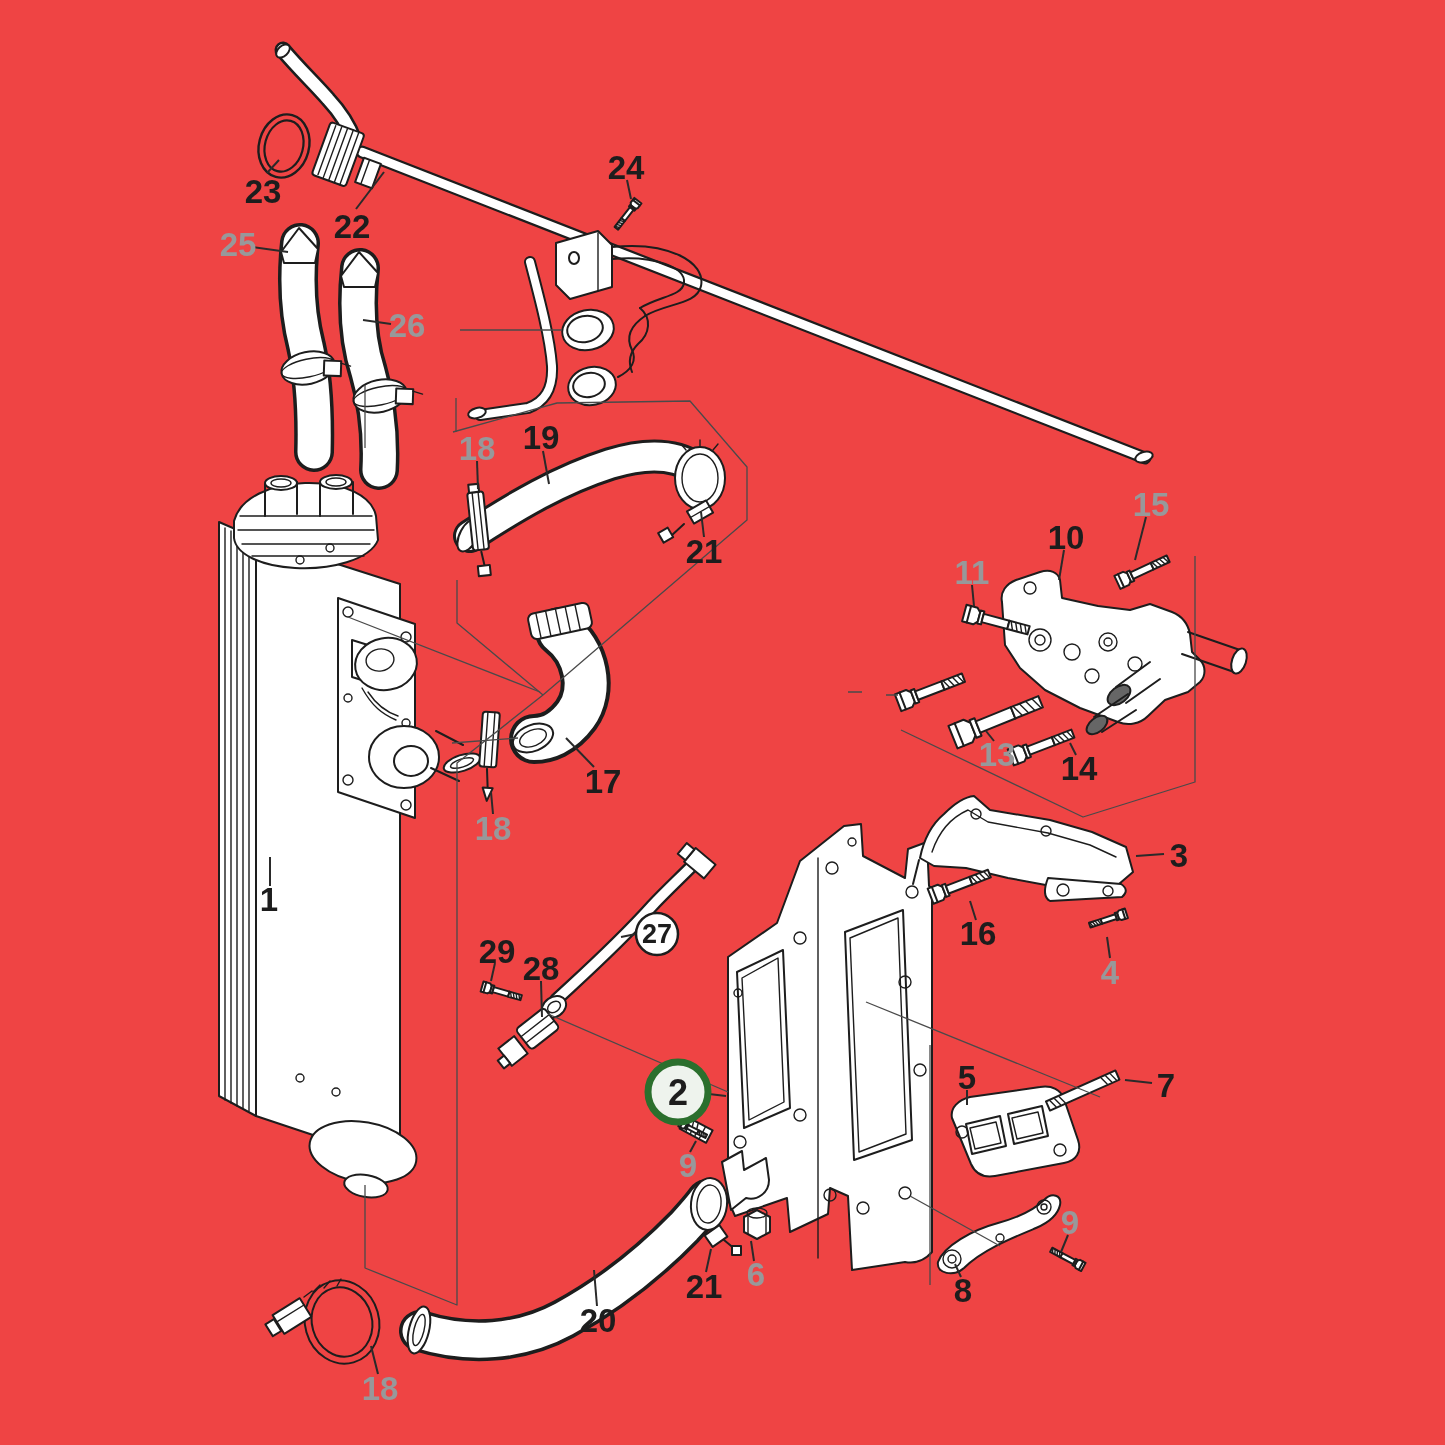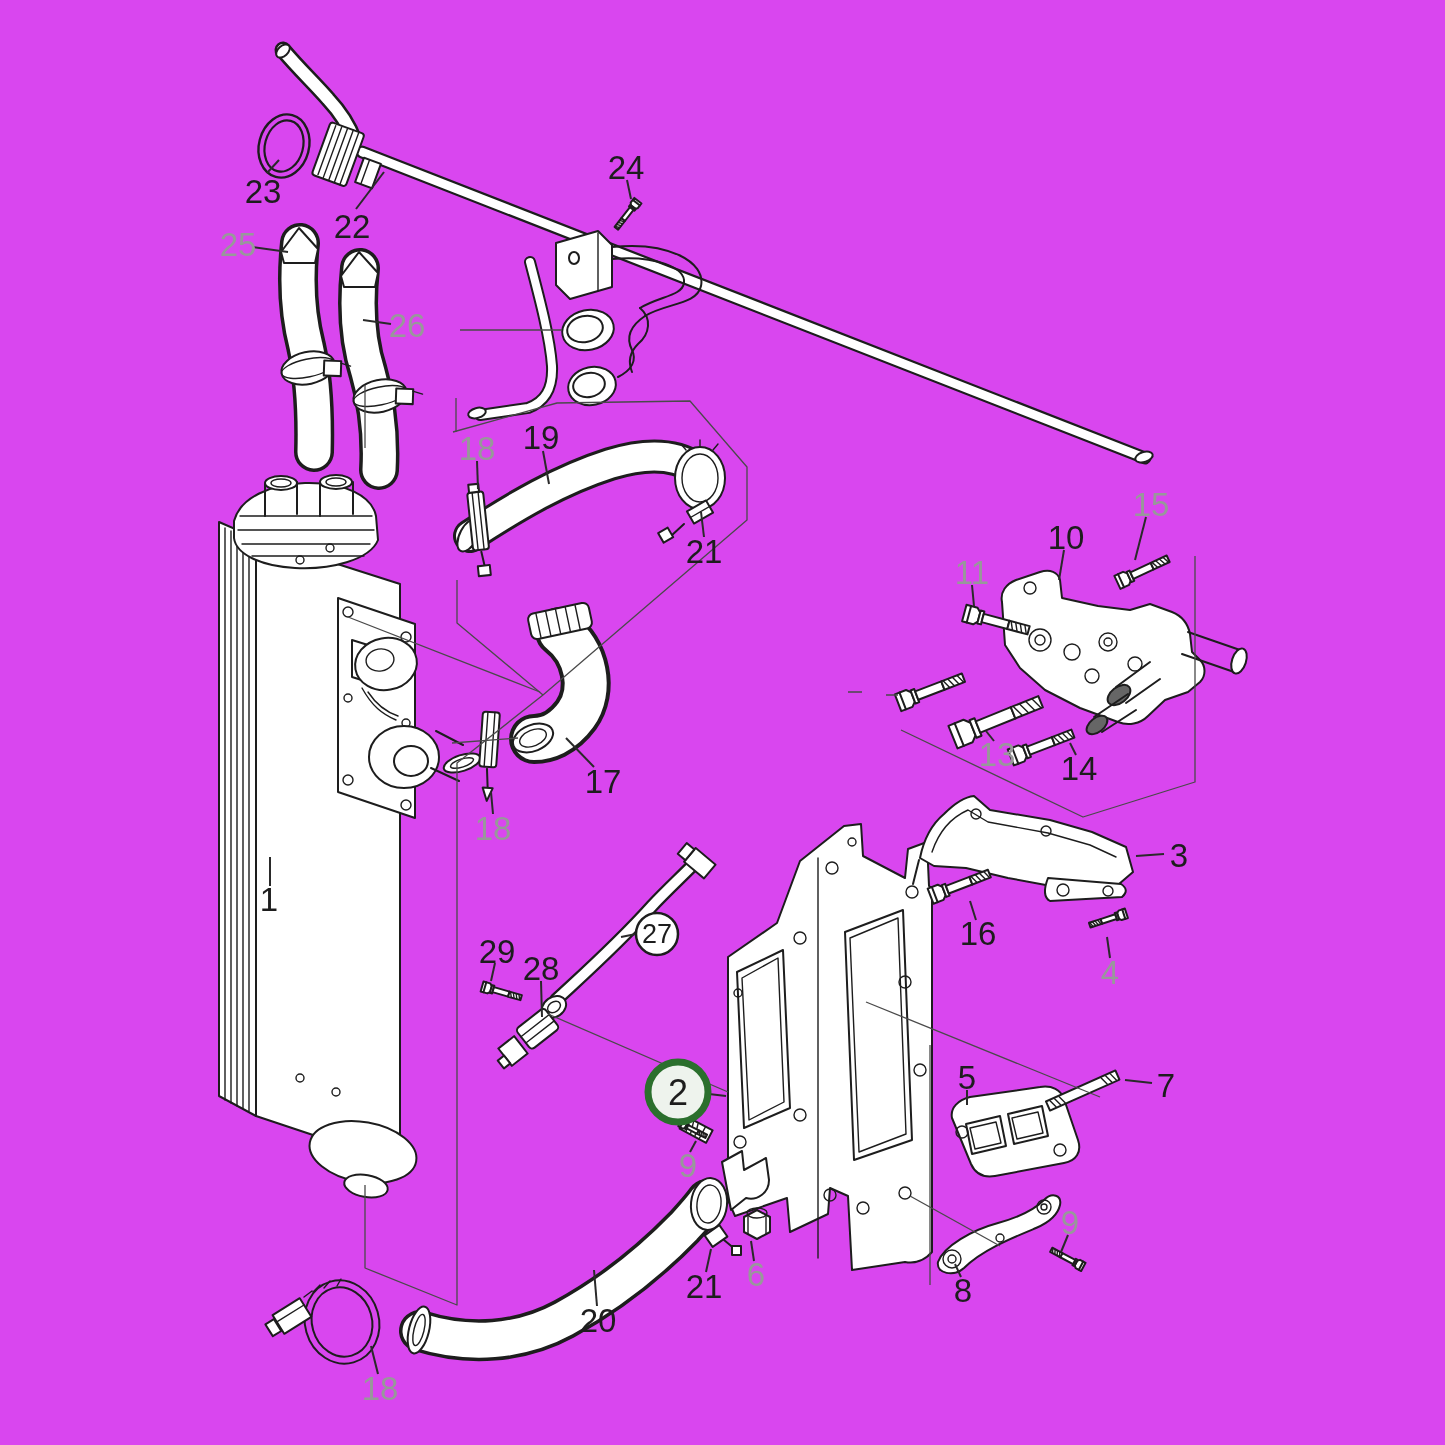--- a/index.html
+++ b/index.html
@@ -1,16 +1,16 @@
 <!DOCTYPE html>
 <html><head>
 <meta charset="utf-8">
 <style>
   html,body{margin:0;padding:0;background:#ffffff;}
-  .stage{width:1445px;height:1445px;position:relative;background:#d946ef;overflow:hidden;}
+  .stage{width:1445px;height:1445px;position:relative;background:#ef4444;overflow:hidden;font-weight:bold;}
   svg{display:block}
   .ln{fill:none;stroke:#1d1d1d;stroke-width:2;stroke-linecap:round;stroke-linejoin:round}
   .fw{fill:#ffffff;stroke:#1d1d1d;stroke-width:2;stroke-linejoin:round}
   .fg{fill:#666;stroke:#1d1d1d;stroke-width:2}
   .thin{stroke-width:1.4}
   .cl{fill:none;stroke:#4a4a4a;stroke-width:1.3;stroke-linejoin:round}
   .to{fill:none;stroke:#1d1d1d;stroke-linecap:round}
   .ti{fill:none;stroke:#ffffff;stroke-linecap:round}
   .callout-text{font-family:"Liberation Sans",sans-serif;}
 </style>

